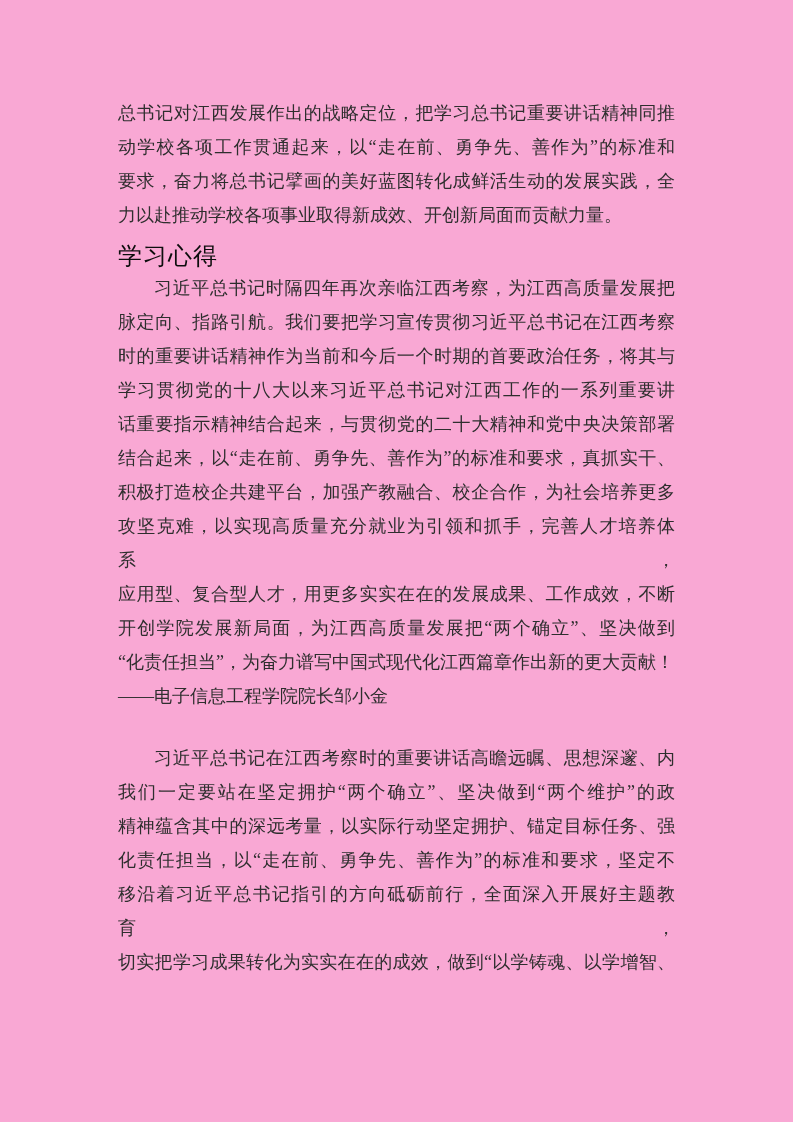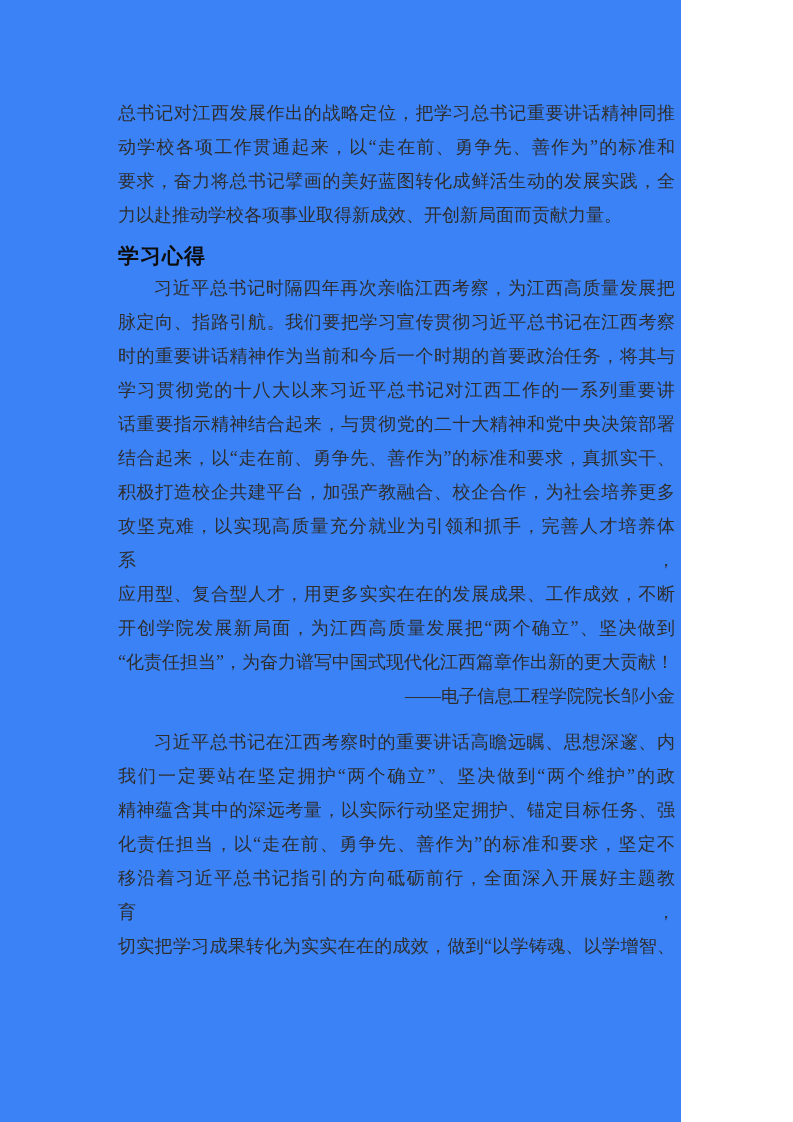--- a/index.html
+++ b/index.html
@@ -2,23 +2,23 @@
 <html><head>
 <meta charset="utf-8">
 <style>
   html, body {
     margin: 0;
     padding: 0;
     background: #ffffff;
   }
   .page {
     position: relative;
-    width: 681px;
+    width: 793px;
     height: 1122px;
-    background: #3b82f6;
+    background: #f9a8d4;
     overflow: hidden;
     font-family: "Liberation Serif", "DejaVu Serif", serif;
   }
   .content {
     position: absolute;
     left: 118px;
     top: 96px;
     width: 557px;
     color: #2e2e2e;
     font-size: 18px;
@@ -30,31 +30,30 @@
     white-space: nowrap;
   }
   .line.fill {
     white-space: normal;
     text-align-last: justify;
     -moz-text-align-last: justify;
   }
   .line.indent { text-indent: 2em; }
   .heading {
     font-family: "DejaVu Sans", "Liberation Sans", sans-serif;
-    font-weight: bold;
-    font-size: 21px;
+    font-weight: normal;
+    font-size: 24px;
     line-height: 30px;
     color: #0d0d0d;
     margin: 9px 0 0 0;
     letter-spacing: 1px;
   }
   .attribution {
-    text-align: right;
     line-height: 34px;
-    margin-bottom: 12px;
+    margin-bottom: 28px;
   }
 </style>
 </head>
 <body>
 
 <div class="page">
   <div class="content">
 
     <div class="para">
       <div class="line fill">总书记对江西发展作出的战略定位，把学习总书记重要讲话精神同推</div>

